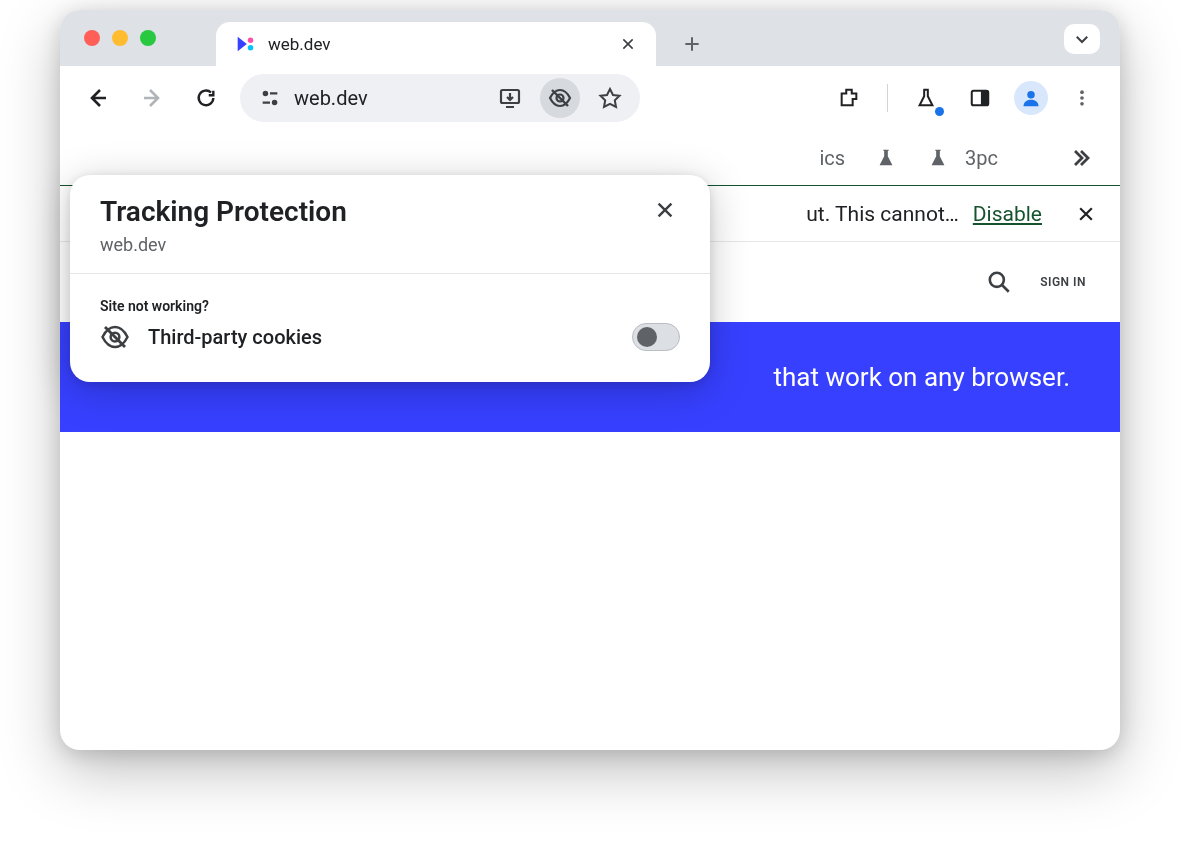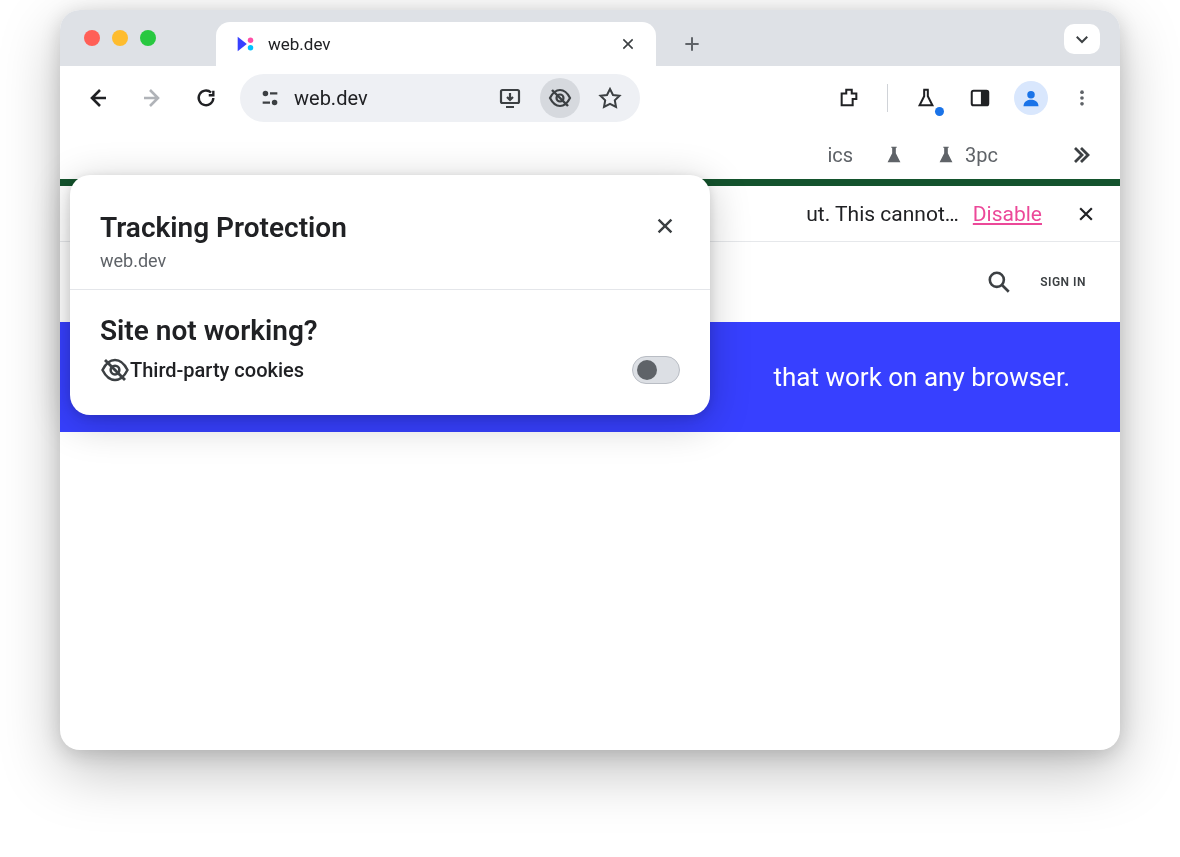--- a/index.html
+++ b/index.html
@@ -106,30 +106,30 @@
   .toolbar-right { display:flex; align-items:center; gap:14px; margin-left:auto; }
   .divider { width:1px; height:28px; background:#d0d3d8; margin:0 4px; }
   .avatar {
     width:34px; height:34px; border-radius:50%; background:#d9e7fd;
     display:flex; align-items:center; justify-content:center;
   }
   
   .bookmarks {
     height:56px; display:flex; align-items:center; justify-content:flex-end;
     padding-right: 28px; gap: 30px; color:#5f6368; font-size:20px;
-    border-bottom: 7px solid #14532d;
-  }
-  .bm-item { display:flex; align-items:center; gap:8px; }
+    border-bottom: 1px solid #14532d;
+  }
+  .bm-item { display:flex; align-items:center; gap:16px; }
   
   .infobar {
     height:56px; display:flex; align-items:center; justify-content:flex-end;
     padding: 0 24px; gap:14px; color:#202124; font-size:21px;
     border-bottom: 1px solid #e6e8eb;
   }
-  .infobar a { color:#ec4899; }
+  .infobar a { color:#14532d; }
   
   .page-header {
     height: 80px;
     display:flex; align-items:center; justify-content:flex-end;
     padding-right: 34px; gap: 28px;
   }
   .signin { font-weight:600; letter-spacing:0.5px; font-size:12px; color:#3c4043;}
   .search-btn { color:#3c4043; }
   
   .banner {
@@ -145,32 +145,32 @@
     position:absolute;
     left: 70px;
     top: 175px;
     width: 640px;
     background:#fff;
     border-radius: 20px;
     box-shadow: 0 8px 40px rgba(0,0,0,0.22), 0 2px 10px rgba(0,0,0,0.12);
     overflow:hidden;
   }
   .pop-head {
-    padding: 36px 30px 18px 30px;
+    padding: 20px 30px 18px 30px;
     display:flex; align-items:flex-start;
   }
   .pop-head-text { flex:1; }
   .pop-title { font-size:28px; font-weight:600; color:#202124; margin-bottom:6px; }
   .pop-site { font-size:18px; color:#5f6368; }
   .pop-close { color:#3c4043; padding:4px; }
   .pop-hr { height:1px; background:#e4e6ea; }
   .pop-body { padding: 24px 30px 30px 30px; }
-  .pop-q { font-size:28px; font-weight:600; color:#202124; margin-bottom:8px; }
+  .pop-q { font-size:14px; font-weight:600; color:#202124; margin-bottom:8px; }
   .pop-desc { font-size:19px; color:#3c4043; line-height:1.5; margin-bottom:28px; }
-  .cookie-row { display:flex; align-items:center; }
+  .cookie-row { display:flex; align-items:center; gap:18px; }
   .cookie-icon { color:#3c4043; }
   .cookie-text { flex:1; }
   .cookie-label { font-size:20px; font-weight:500; color:#202124; }
   .cookie-status { font-size:17px; color:#5f6368; margin-top:2px; }
   .toggle {
     width:48px; height:28px; background:#dcdfe4; border-radius:16px;
     border:1px solid #b9bdc4; position:relative;
   }
   .toggle-knob {
     position:absolute; left:4px; top:3px;

